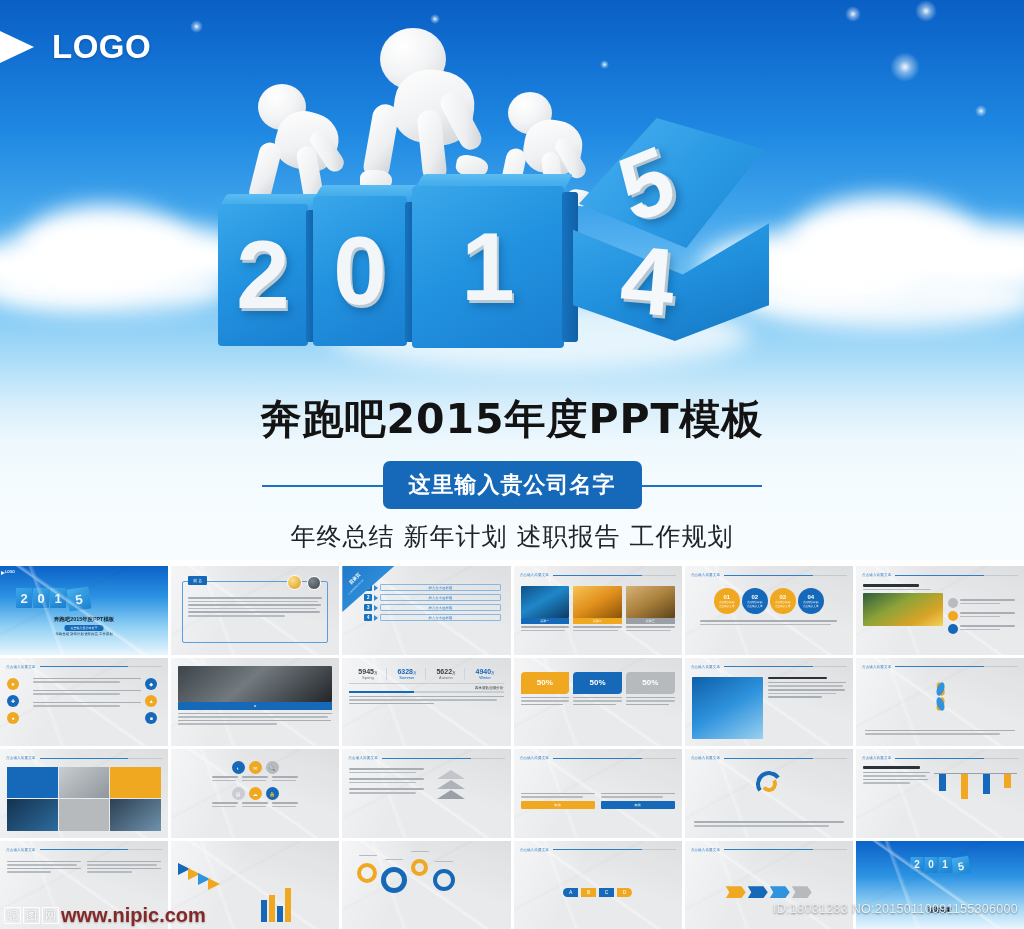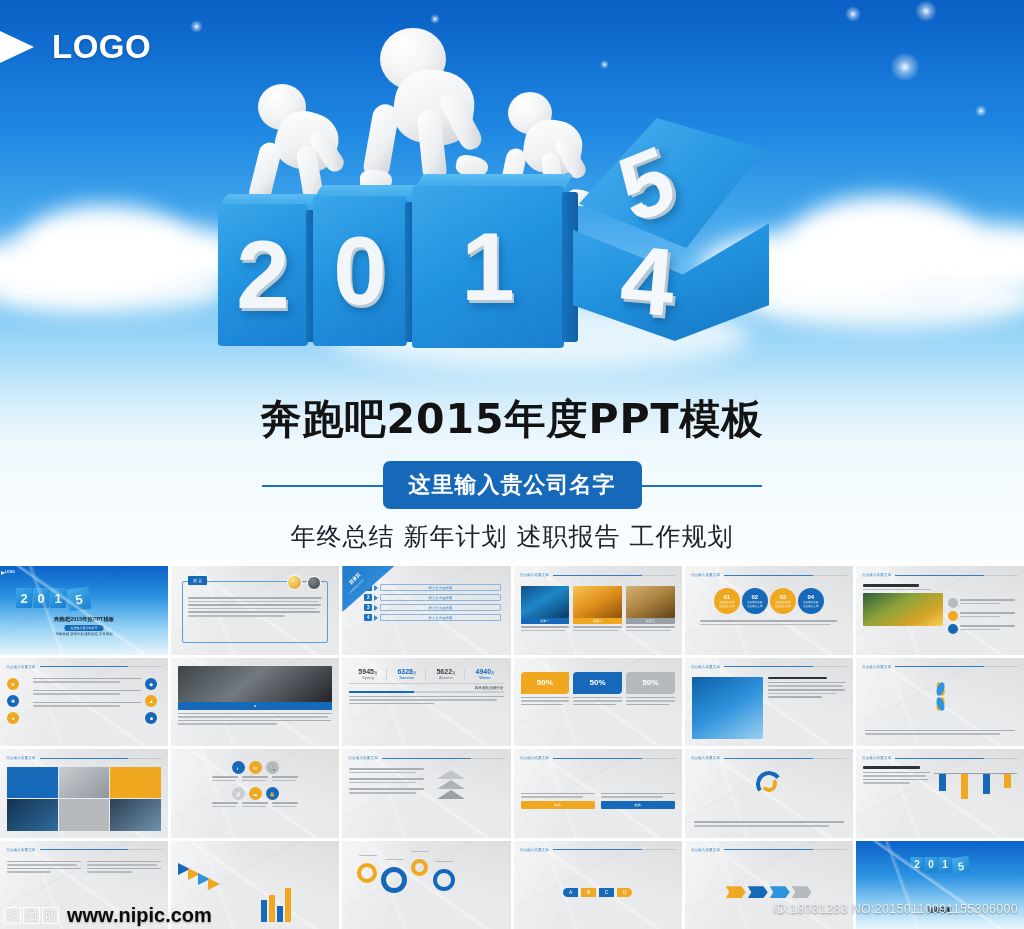--- a/index.html
+++ b/index.html
@@ -188,21 +188,21 @@
             border-left:4px solid #2f8ad6; }
   .numbar { flex:1; height:7px; border:1px solid #8ab6e2; border-radius:1px; color:#2f7fc6; font-size:3.4px;
             display:flex;align-items:center;justify-content:center;}
 
   
   #wm-left { position:absolute; left:4px; bottom:2px; display:flex; align-items:center; z-index:50; }
   .wm-char { width:17px; height:17px; border:1.5px solid #ffffff; color:#ffffff; font-size:11px;
              display:flex; align-items:center; justify-content:center; margin-right:2px;
              font-family:"DejaVu Sans","Liberation Sans",sans-serif;
              text-shadow:0 0 2px rgba(0,0,0,.35); opacity:.92;}
-  #wm-url { color:#000000; font-size:20px; font-weight:bold; margin-left:6px; opacity:.95;
+  #wm-url { color:#7f1d1d; font-size:20px; font-weight:bold; opacity:.95;
             text-shadow:0 1px 2px rgba(0,0,0,.3); }
   #wm-right { position:absolute; right:6px; bottom:13px; z-index:50;
               color:#e9eef2; font-size:12.5px; letter-spacing:.3px;
               text-shadow:0 1px 2px rgba(0,0,0,.45); white-space:nowrap; }
 </style>
 </head>
 <body>
 
 <div id="hero">
 

